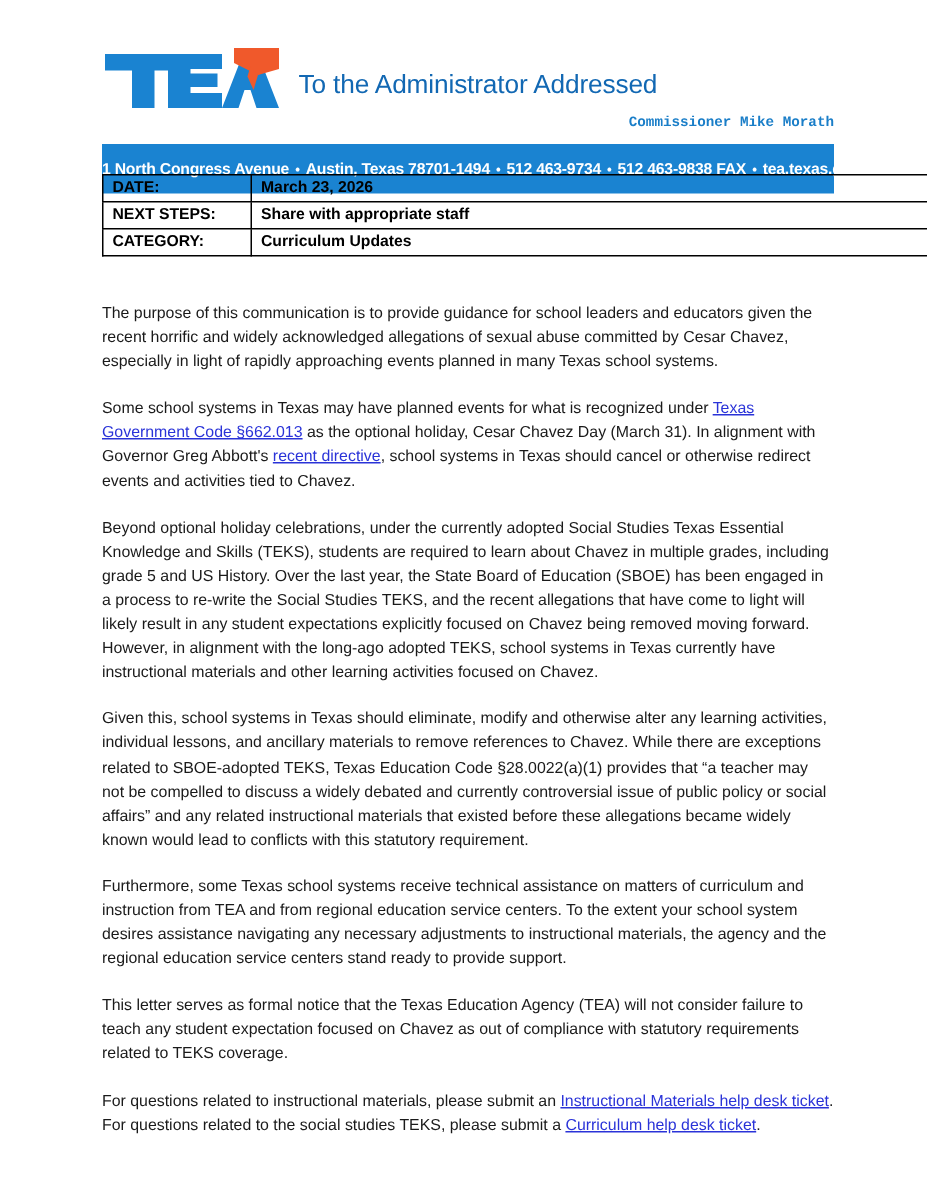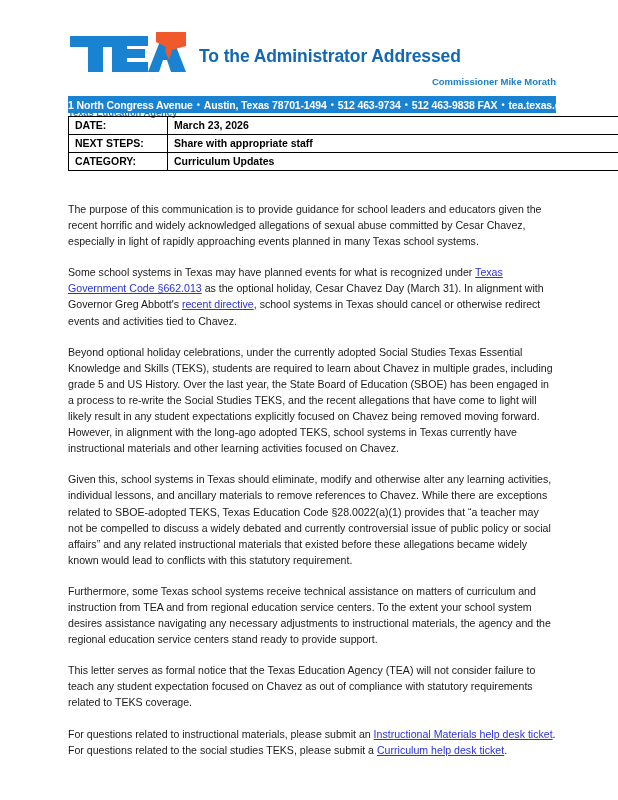--- a/index.html
+++ b/index.html
@@ -56,40 +56,41 @@
     color: #1a7ec8;
     letter-spacing: -0.1px;
     white-space: nowrap;
     margin-top: 33px;
   }
   .doc-title {
     position: absolute;
     left: 131px;
     top: 16px;
     font-size: 17.5px;
-    font-weight: bold;
+    font-weight: normal;
     color: #1268b3;
     letter-spacing: -0.1px;
     white-space: nowrap;
   }
   .commissioner {
     position: absolute;
     right: 0;
     top: 46px;
     font-size: 9.5px;
     font-weight: bold;
     color: #1a7ec8;
     white-space: nowrap;
+    font-family: Liberation Mono, monospace;
   }
   .address-bar {
     position: absolute;
     left: 68px;
     top: 96px;
     width: 488px;
-    height: 17px;
+    height: 33px;
     background: #1a83d1;
     color: #ffffff;
     font-size: 10.5px;
     font-weight: bold;
     letter-spacing: -0.15px;
     display: flex;
     align-items: center;
     justify-content: center;
     white-space: nowrap;
     text-align: center;

